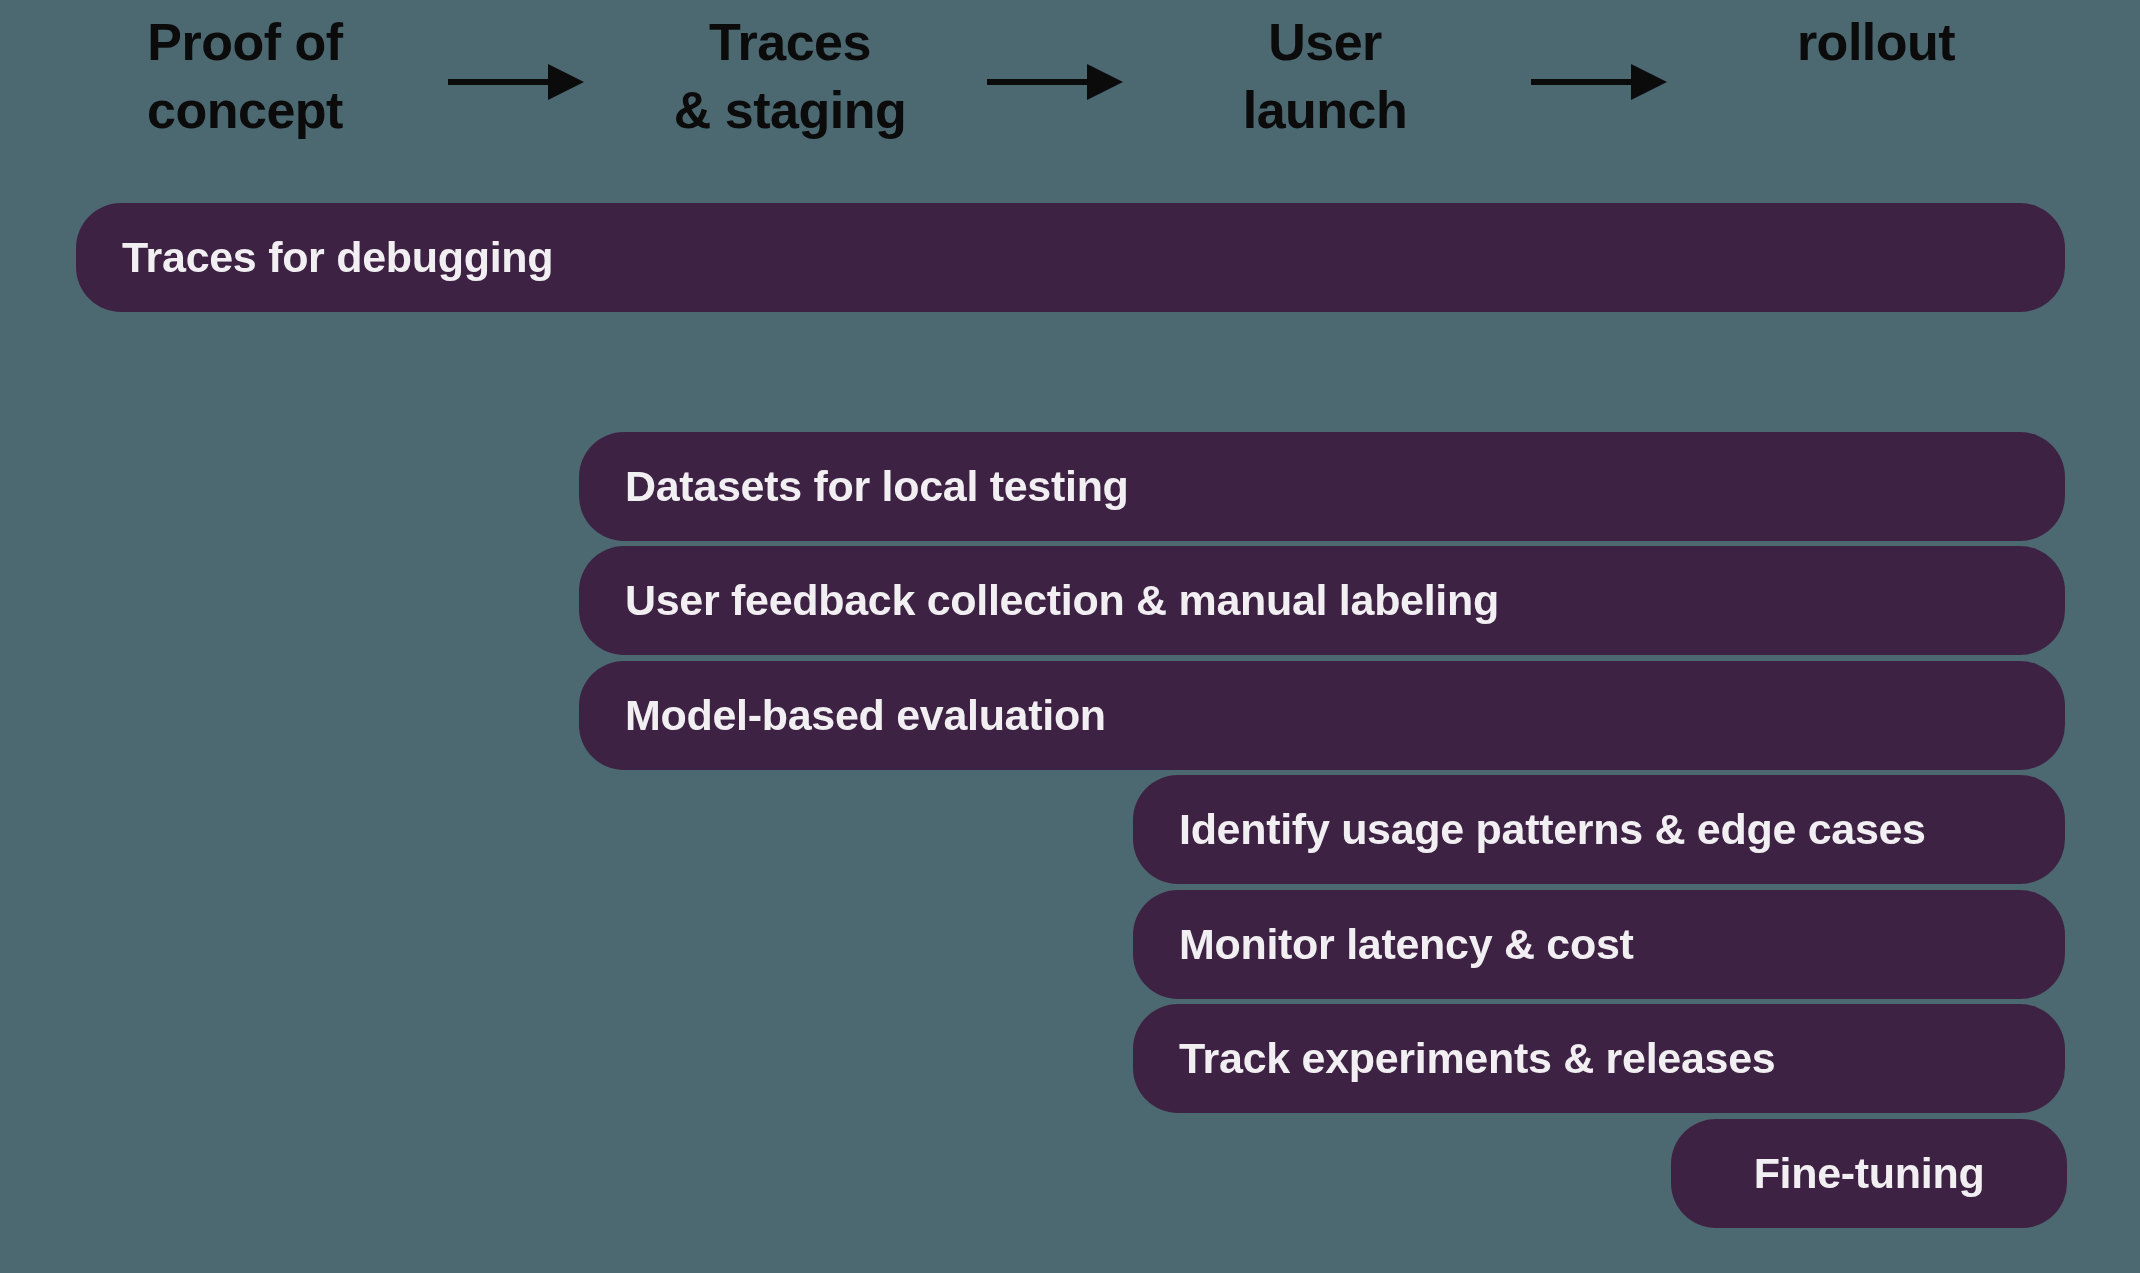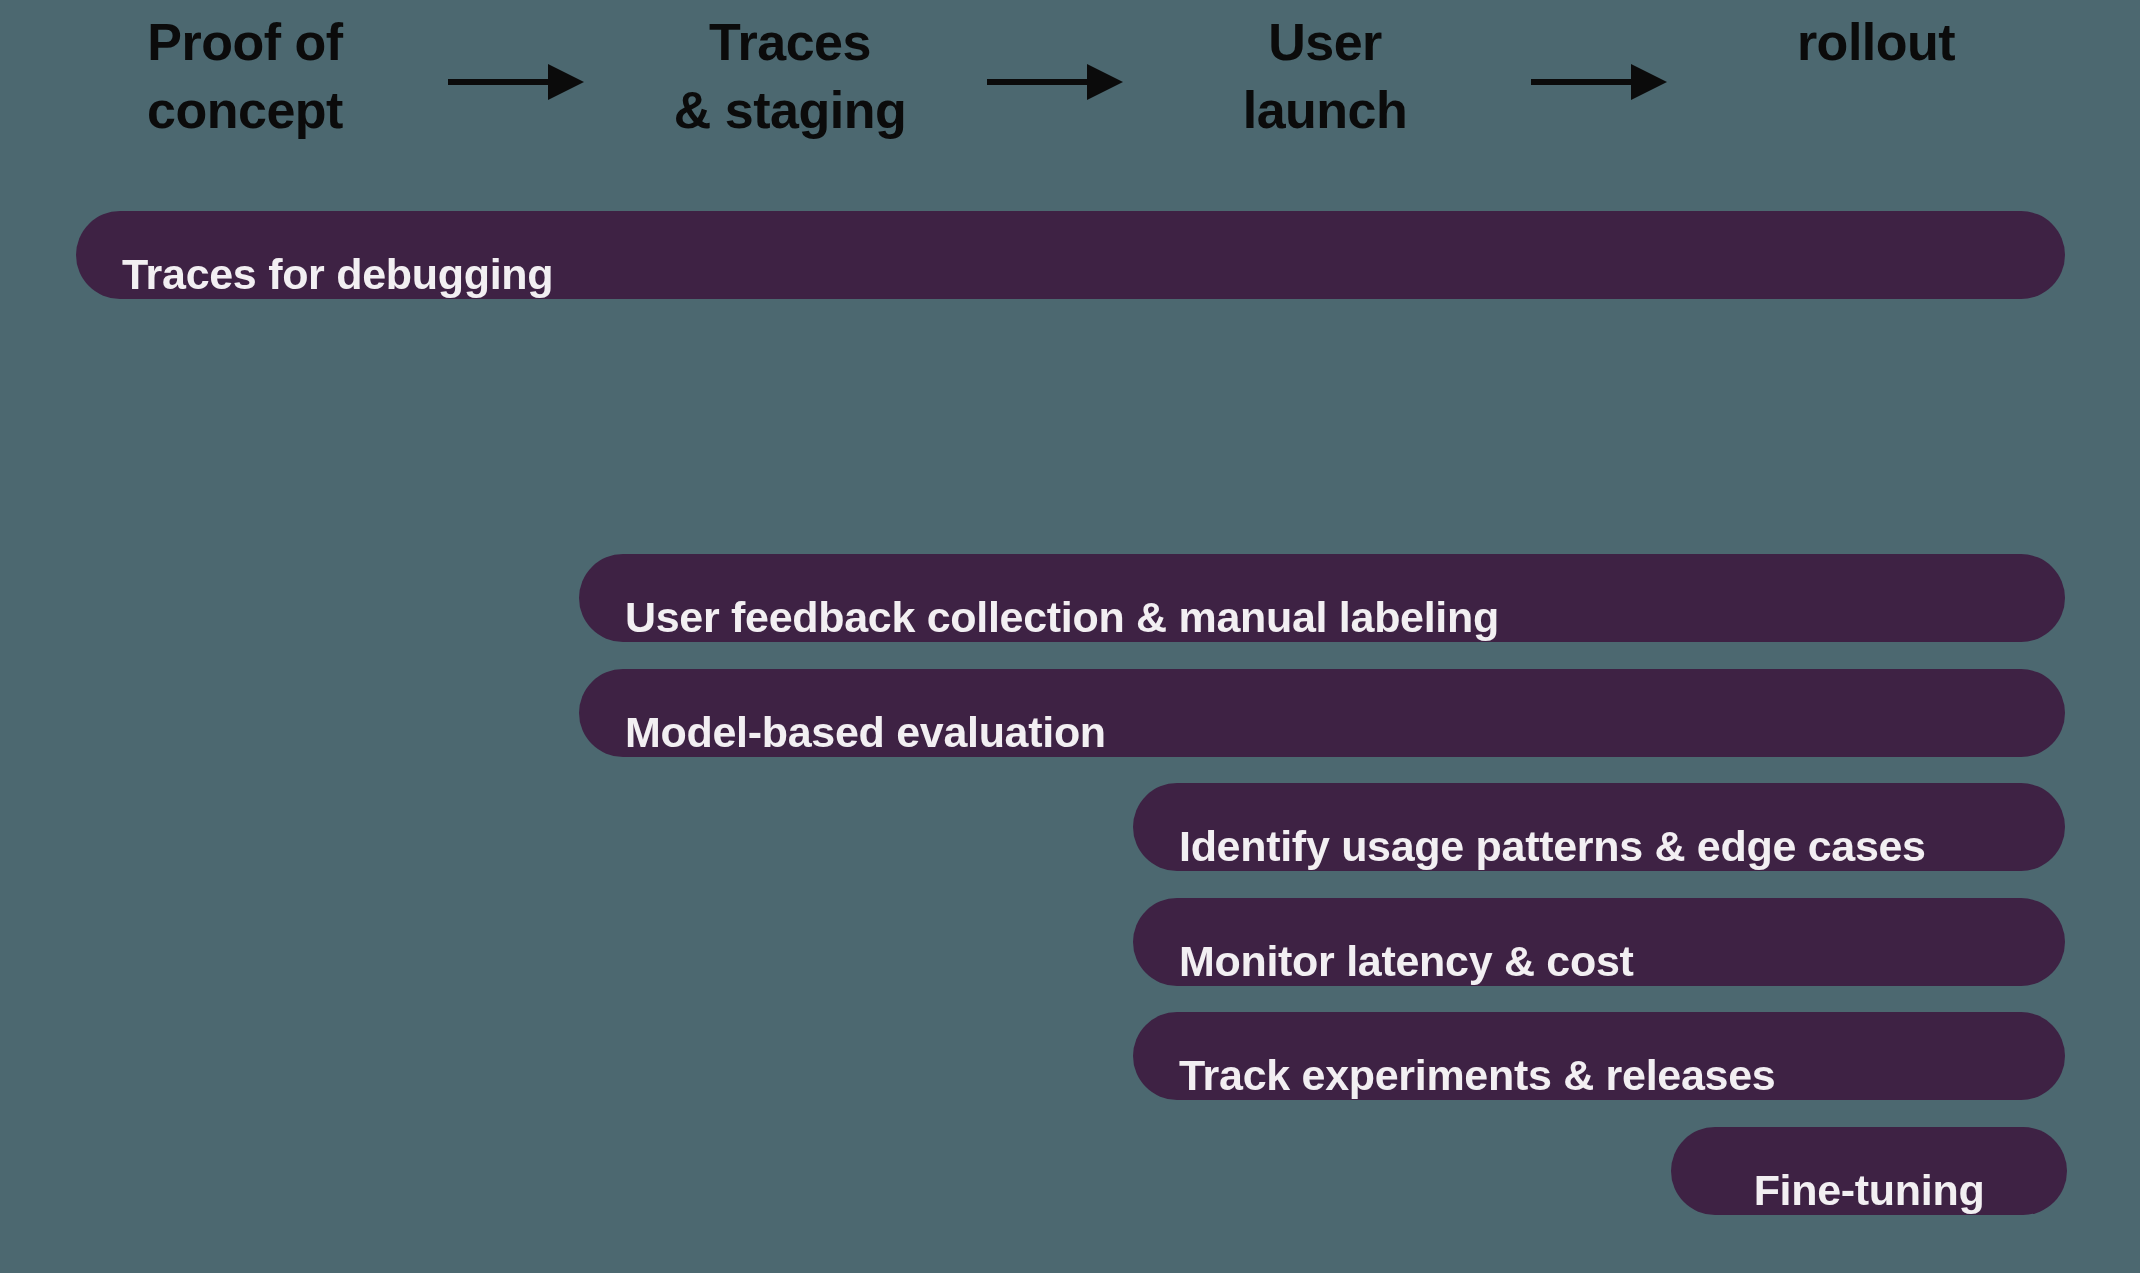--- a/index.html
+++ b/index.html
@@ -40,32 +40,31 @@
     width:140px;
     height:40px;
     color:var(--arrow);
   }
   .a1{left:446px;}
   .a2{left:985px;}
   .a3{left:1529px;}
   .arrow svg{display:block;width:100%;height:100%;}
   .bar{
     position:absolute;
-    height:88px;
+    height:109px;
     border-radius:45px;
     background:var(--bar-fill);
     color:var(--bar-text);
     display:flex;
-    align-items:flex-end;
+    align-items:center;
     padding:0 46px;
     font-size:43px;
     font-weight:700;
     letter-spacing:-0.3px;
     white-space:nowrap;
-    margin-top:8px;
   }
   .bar.centered{justify-content:center;padding:0 20px;}
   .r0{top:203px}.r1{top:317px}.r2{top:432px}.r3{top:546px}.r4{top:661px}
   .r5{top:775px}.r6{top:890px}.r7{top:1004px}.r8{top:1119px}
   .g1{left:76px;width:1989px;}
   .g2{left:579px;width:1486px;}
   .g3{left:1133px;width:932px;}
   .g4{left:1671px;width:396px;}
 </style>
 </head>
@@ -104,20 +103,23 @@
   <div class="arrow a3">
     <svg viewBox="0 0 140 40" xmlns="http://www.w3.org/2000/svg">
       <line x1="2" y1="20" x2="106" y2="20" stroke="currentColor" stroke-width="6"></line>
       <polygon points="102,2 138,20 102,38" fill="currentColor"></polygon>
     </svg>
   </div>
 
   <div class="bar r0 g1">
     <span>Traces for debugging</span>
   </div>
+  <div class="bar r2 g2">
+    <span>Datasets for local testing</span>
+  </div>
   <div class="bar r3 g2">
     <span>User feedback collection &amp; manual labeling</span>
   </div>
   <div class="bar r4 g2">
     <span>Model-based evaluation</span>
   </div>
   <div class="bar r5 g3">
     <span>Identify usage patterns &amp; edge cases</span>
   </div>
   <div class="bar r6 g3">

